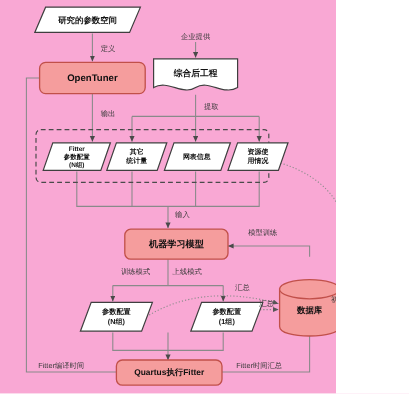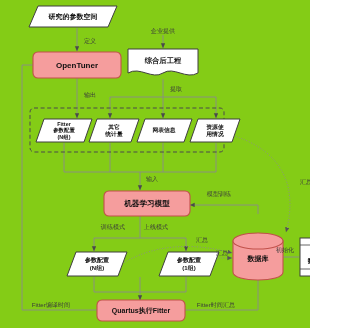--- a/index.html
+++ b/index.html
@@ -1,17 +1,17 @@
 <!DOCTYPE html>
 <html><head>
 <meta charset="utf-8">
 <style>
   html,body{margin:0;padding:0;background:#ffffff;}
   body{width:341px;height:328px;font-family:"Liberation Sans","DejaVu Sans",sans-serif;}
-  #stage{position:relative;width:310px;height:328px;overflow:hidden;background:#84cc16;}
+  #stage{position:relative;width:280px;height:328px;overflow:hidden;background:#f9a8d4;}
   svg#diagram{position:absolute;left:0;top:0;width:341px;height:328px;}
   .nodeLabel{font-family:"Liberation Sans","DejaVu Sans",sans-serif;text-anchor:middle;dominant-baseline:middle;}
   .edgeLabel{font-family:"Liberation Sans","DejaVu Sans",sans-serif;fill:#3b3b3b;font-size:6.1px;text-anchor:middle;dominant-baseline:middle;}
 </style>
 </head>
 <body>
 
 <div id="stage">
 <svg id="diagram" viewBox="0 0 341 328">
   <defs>

